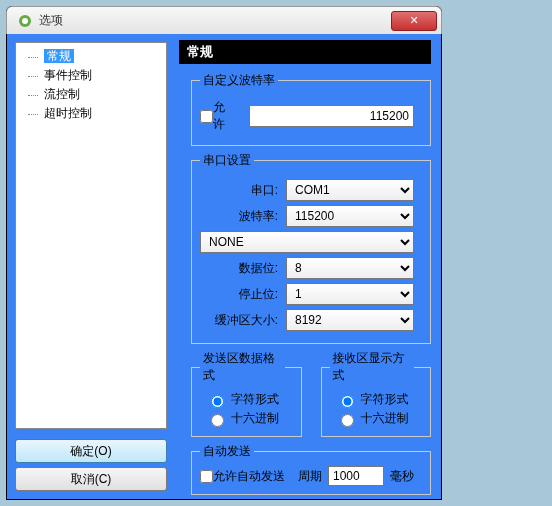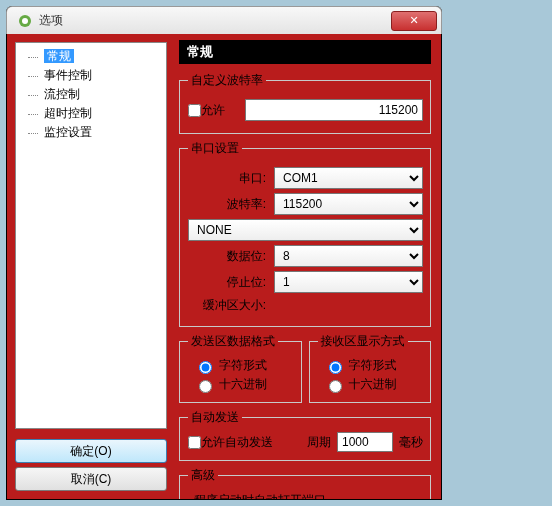--- a/index.html
+++ b/index.html
@@ -2,33 +2,33 @@
 <html><head>
 <meta charset="utf-8">
 <style>
   * { box-sizing: border-box; font-family: "Microsoft YaHei", "SimSun", sans-serif; }
   body { margin: 0; background: #a8c8d8; width: 552px; height: 506px; overflow: hidden; }
   .window { position: absolute; left: 6px; top: 6px; width: 436px; height: 494px; background: #000; border-radius: 6px 6px 0 0; }
   .titlebar { height: 28px; background: linear-gradient(#f8f8f8, #e4e4e4); border-radius: 6px 6px 0 0; display: flex; align-items: center; padding: 0 4px; border: 1px solid #999; border-bottom: none; }
   .titlebar .ico { width: 16px; height: 16px; margin: 0 6px; }
   .titlebar .ttl { font-size: 12px; color: #333; flex: 1; }
   .closebtn { width: 46px; height: 20px; background: linear-gradient(#e07070, #c83030); border: 1px solid #8a2020; border-radius: 3px; display: flex; align-items: center; justify-content: center; color: #fff; font-size: 11px; cursor: pointer; }
-  .client { position: absolute; left: 1px; right: 1px; top: 28px; bottom: 1px; background: #b91c1c; display: flex; }
+  .client { position: absolute; left: 1px; right: 1px; top: 28px; bottom: 1px; background: #3b82f6; display: flex; }
   .left { width: 168px; padding: 8px; display: flex; flex-direction: column; }
   .tree { flex: 1; background: #fff; border: 1px solid #888; font-size: 12px; padding: 4px 2px; overflow: auto; }
   .tree .node { padding: 1px 2px 1px 26px; position: relative; cursor: pointer; line-height: 17px; }
   .tree .node::before { content: ""; position: absolute; left: 10px; top: 50%; width: 10px; border-top: 1px dotted #888; }
   .tree .node.sel span { background: #3399ff; color: #fff; padding: 0 3px; }
   .btns { margin-top: 6px; }
   .btns button { width: 100%; height: 24px; margin-top: 4px; font-size: 12px; border: 1px solid #7a7a7a; border-radius: 3px; cursor: pointer; }
   #okbtn { background: linear-gradient(#eaf6fd,#bfe7fb); border-color:#3c7fb1; }
   #cancelbtn { background: linear-gradient(#f6f6f6,#e0e0e0); }
   .right { flex: 1; padding: 6px 10px 6px 4px; overflow: auto; font-size: 12px; }
   .header { background: #000; color: #fff; font-weight: bold; padding: 3px 8px; font-size: 13px; margin-bottom: 8px; }
-  fieldset { border: 1px solid #c8c8c8; margin: 0 0 6px 0; padding: 6px 7px 8px 8px; }
+  fieldset { border: 1px solid #c8c8c8; margin: 0 0 6px 12px; padding: 6px 16px 8px 8px; }
   legend { font-size: 12px; padding: 0 3px; }
   .row { display: flex; align-items: center; margin: 4px 0; }
   .row label.lab { width: 86px; text-align: right; padding-right: 8px; }
   .row select, .row input.txt { flex: 1; height: 22px; font-size: 12px; border: 1px solid #777; background: linear-gradient(#fff,#eee); padding: 0 4px; }
   .row input.txt.right-al { text-align: right; background:#fff; }
   .chk { display: flex; align-items: center; gap: 0; }
   .chk input { margin:0; }
   .twocol { display: flex; gap: 7px; }
   .twocol fieldset { flex: 1; }
   .radio-row { display: flex; align-items: flex-end; gap: 4px; padding: 1px 0 1px 6px; }
@@ -51,21 +51,20 @@
         <span>✕</span>
       </div>
   </div>
   <div class="client">
     <div class="left">
       <div class="tree">
         <div class="node sel"><span>常规</span></div>
         <div class="node"><span>事件控制</span></div>
         <div class="node"><span>流控制</span></div>
         <div class="node"><span>超时控制</span></div>
-        <div class="node"><span>监控设置</span></div>
       </div>
       <div class="btns">
         <button id="okbtn">确定(O)</button>
         <button id="cancelbtn">取消(C)</button>
       </div>
     </div>
     <div class="right">
       <div class="header">常规</div>
 
       <fieldset>
@@ -96,20 +95,21 @@
         <div class="row">
             <label class="lab">数据位:</label>
             <select><option>8</option></select>
           </div>
         <div class="row">
             <label class="lab">停止位:</label>
             <select><option>1</option></select>
           </div>
         <div class="row">
             <label class="lab">缓冲区大小:</label>
+            <select><option>8192</option></select>
           </div>
       </fieldset>
 
       <div class="twocol">
         <fieldset>
           <legend>发送区数据格式</legend>
           <label class="radio-row">
               <input type="radio" name="sf" checked="" style="">
               <span>字符形式</span>
             </label>

